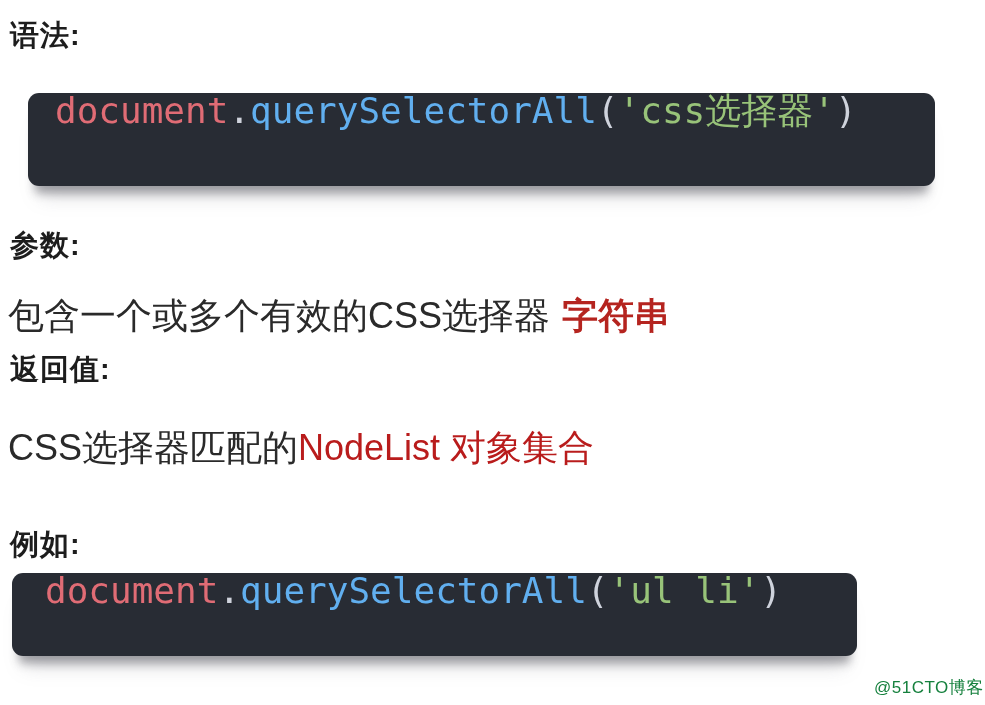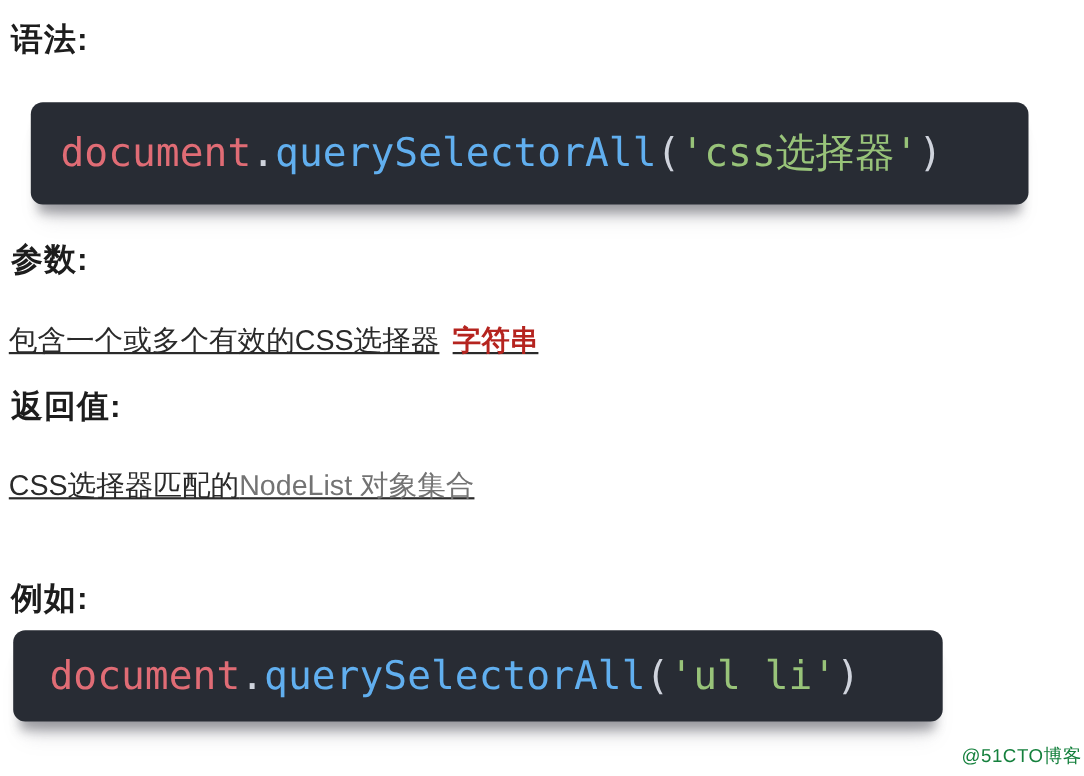--- a/index.html
+++ b/index.html
@@ -13,49 +13,48 @@
 
   .heading {
     position: absolute;
     font-size: 29px;
     font-weight: 700;
     color: #1d1d1d;
     letter-spacing: 1px;
     white-space: nowrap;
   }
   #h-syntax  { left: 10px; top: 16px; }
-  #h-params  { left: 10px; top: 216px; }
+  #h-params  { left: 10px; top: 226px; }
   #h-returns { left: 10px; top: 350px; }
   #h-example { left: 10px; top: 525px; }
 
   .body-line {
     position: absolute;
-    font-size: 26px;
+    font-size: 36px;
     color: #2a2a2a;
     white-space: nowrap;
-    text-decoration: underline;
   }
   #p-params  { left: 8px; top: 292px; }
   #p-returns { left: 8px; top: 424px; }
 
   .hl-bold {
     color: #b5241f;
     font-weight: 700;
     margin-left: 12px;
   }
   .hl {
-    color: #737373;
+    color: #b91c1c;
   }
 
   .code-block {
     position: absolute;
     background: #282c34;
     border-radius: 11px;
     display: flex;
-    align-items: center;
+    align-items: flex-start;
     box-shadow: 0 14px 10px -7px rgba(70,70,80,0.45),
                 0 22px 18px -12px rgba(120,120,130,0.28);
   }
   #code-block-syntax  { left: 28px; top: 93px;  width: 907px; height: 93px; padding-left: 27px; }
   #code-block-example { left: 12px; top: 573px; width: 845px; height: 83px; padding-left: 33px; }
 
   .code-line {
     font-family: "DejaVu Sans Mono", "Liberation Mono", monospace;
     font-size: 36px;
     white-space: pre;

